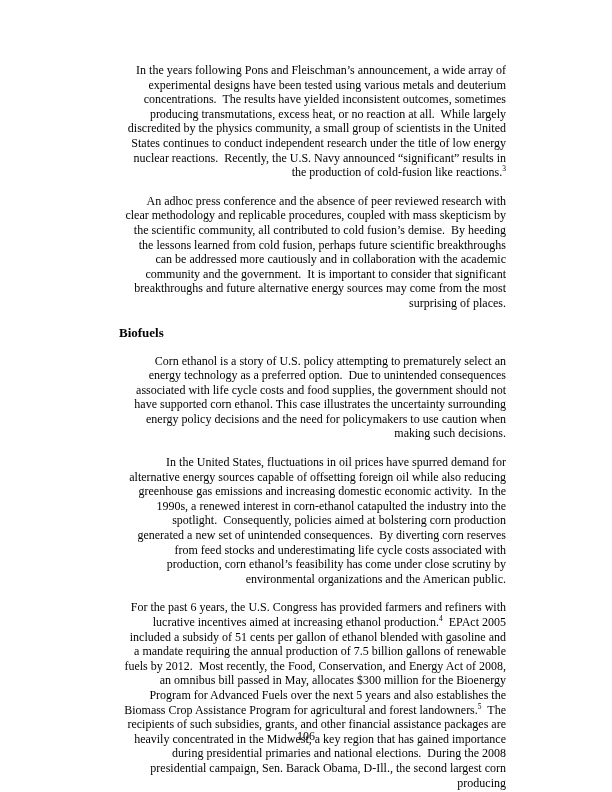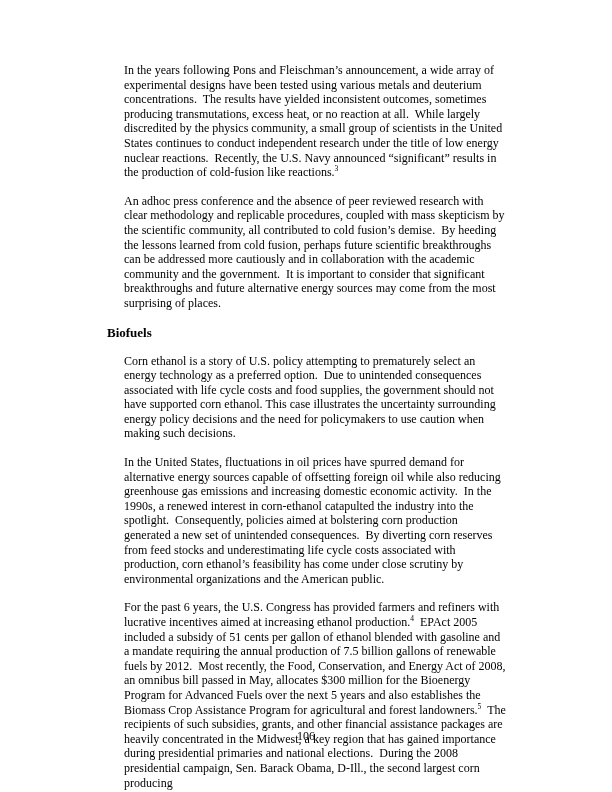--- a/index.html
+++ b/index.html
@@ -19,32 +19,32 @@
   .body-text {
     position: absolute;
     left: 107px;
     top: 63px;
     width: 399px;
   }
   .para {
     margin: 0 0 14px 17px;
     font-size: 12px;
     line-height: 14.6px;
-    text-align: left;
+    text-align: right;
     white-space: pre-wrap;
   }
   .fn {
     font-size: 7.5px;
     vertical-align: super;
     line-height: 0;
   }
   .heading {
     font-size: 13px;
     font-weight: bold;
-    margin: 2px 0 14px 0;
+    margin: 2px 0 14px 12px;
     line-height: 15px;
   }
   .footer {
     position: absolute;
     top: 729px;
     left: 0;
     width: 612px;
     text-align: center;
     font-size: 12px;
   }

